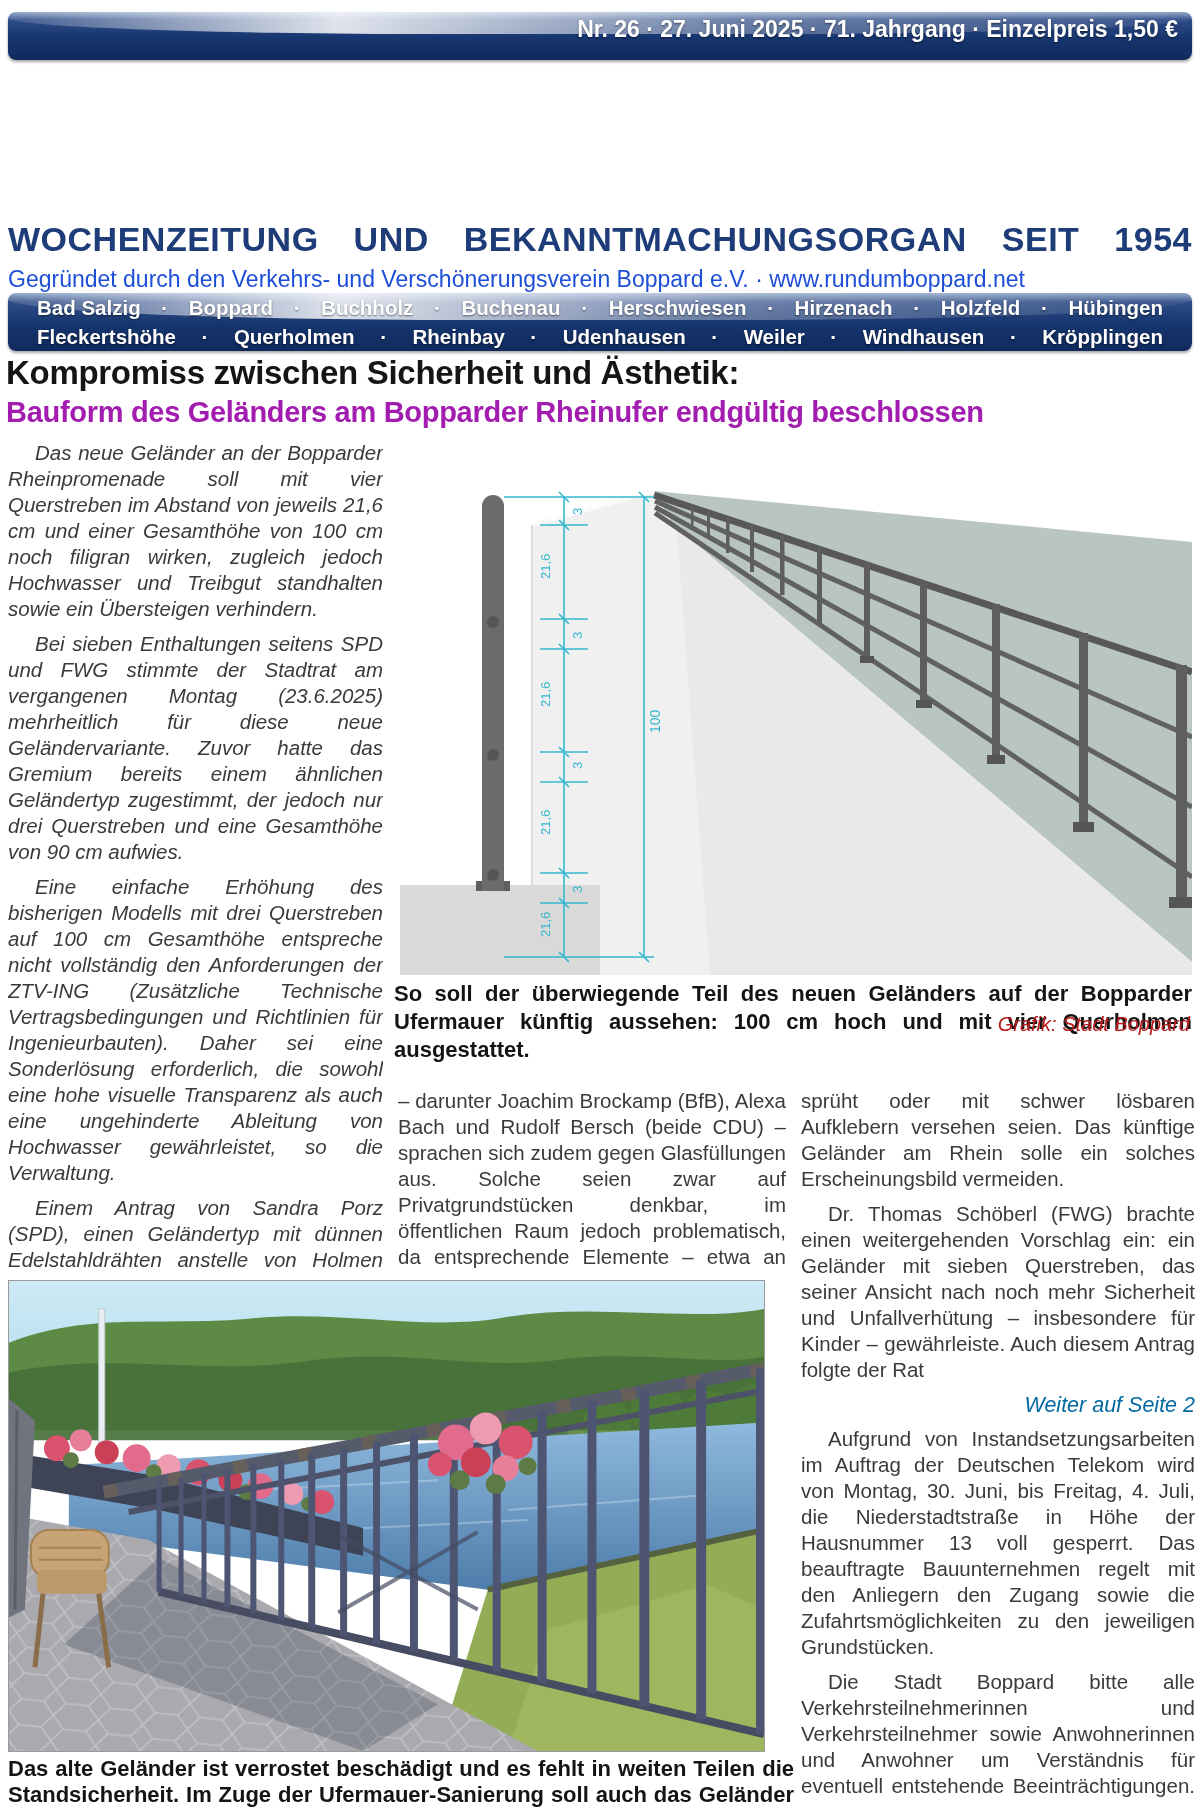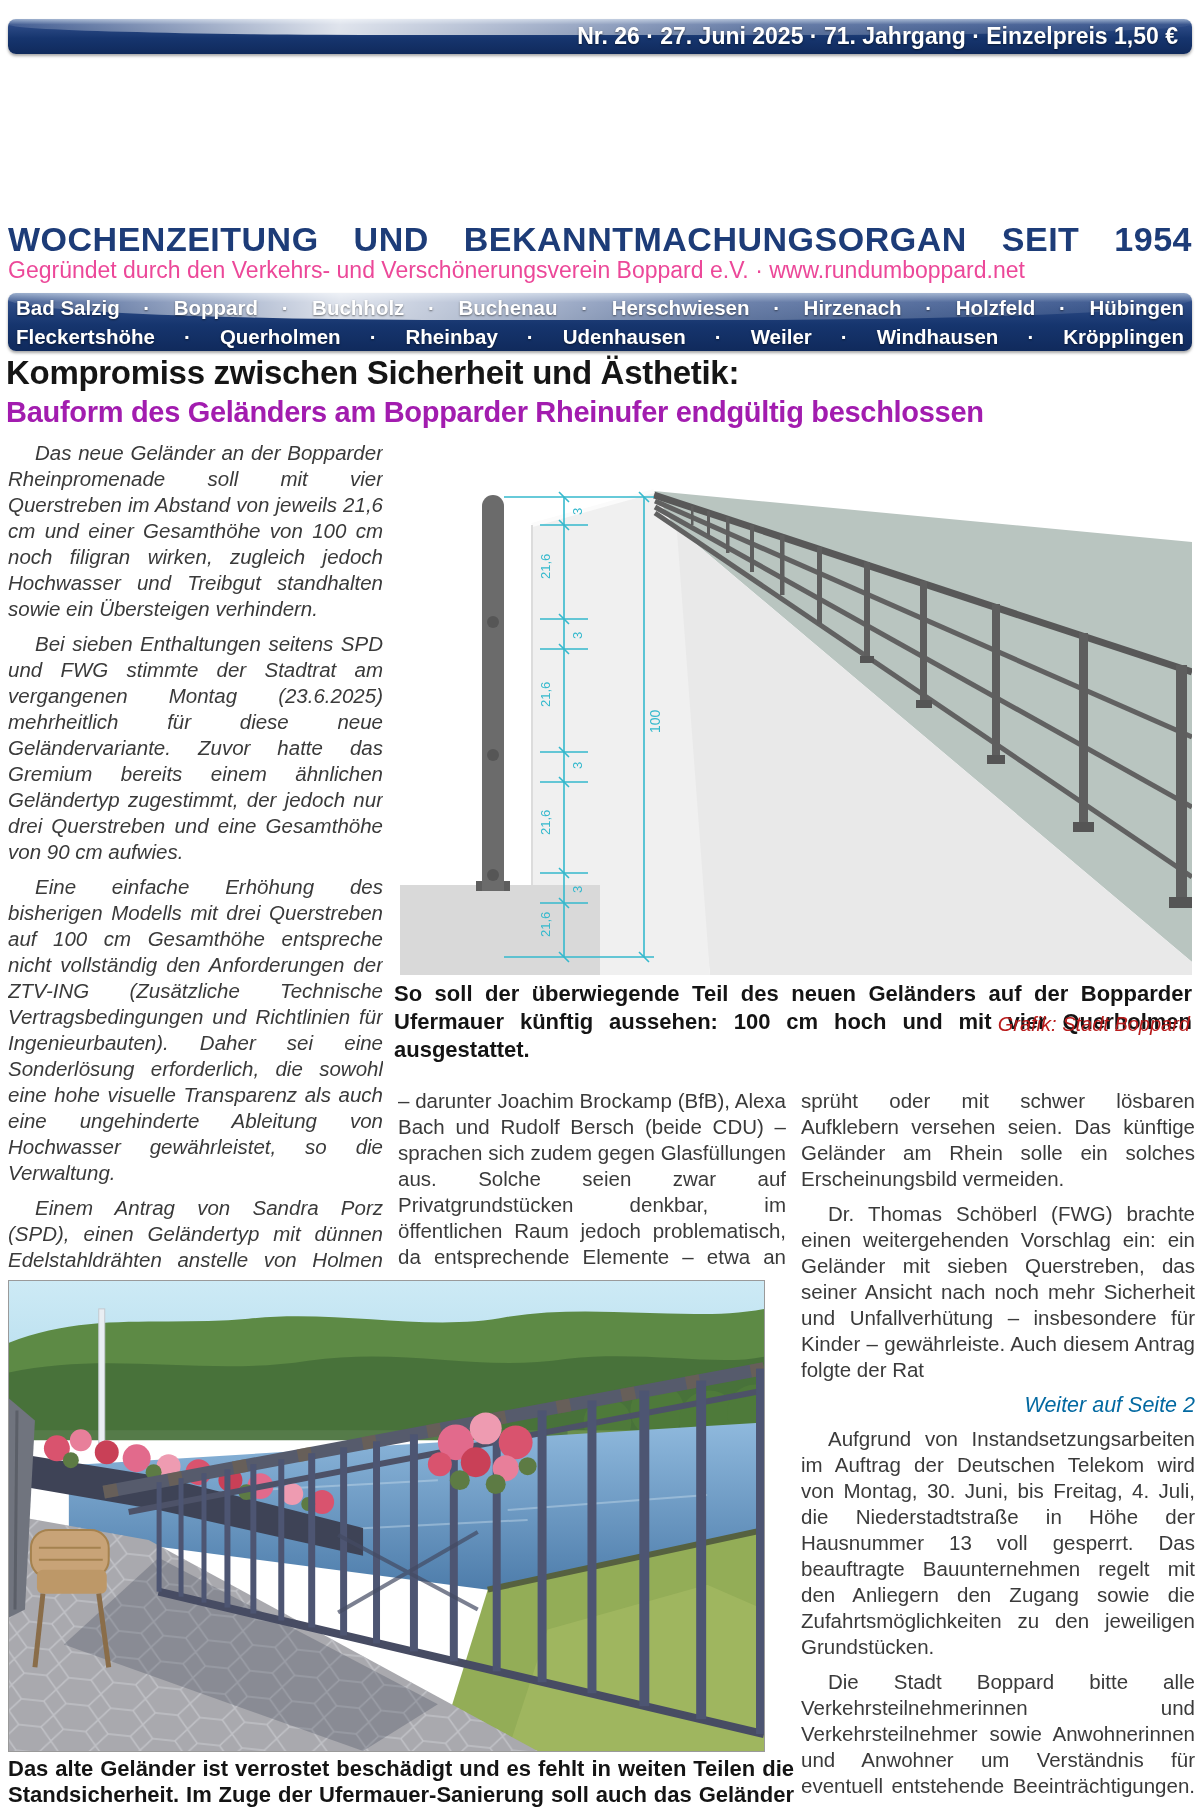--- a/index.html
+++ b/index.html
@@ -5,34 +5,34 @@
   html,body{margin:0;padding:0;background:#ffffff;}
   #page{position:relative;width:1200px;height:1808px;background:#ffffff;overflow:hidden;
         font-family:"Liberation Sans",sans-serif;color:#3a3a3a;}
 
   
   .navy-bar{position:absolute;left:8px;width:1184px;background:linear-gradient(180deg,#8ea4c6 0%,#2e4c87 16%,#16356e 55%,#102a5c 100%);
             border-radius:8px;box-shadow:0 2px 3px rgba(0,0,0,.35);overflow:hidden;}
   .navy-bar::before{content:'';position:absolute;top:0;left:0;right:0;height:46%;
             background:linear-gradient(100deg,rgba(255,255,255,.10) 0%,rgba(255,255,255,.85) 28%,rgba(255,255,255,.30) 62%,rgba(255,255,255,.05) 100%);
             border-radius:8px 8px 50% 50%/8px 8px 100% 100%;}
-  #issue-bar{top:19px;height:35px;}
+  #issue-bar{top:12px;height:48px;}
   #issue-bar .txt{position:relative;display:block;text-align:right;padding:0 14px;line-height:35px;
             color:#fff;font-weight:bold;font-size:23px;text-shadow:0 1px 2px rgba(0,0,0,.5);}
 
   #masthead{position:absolute;top:40px;left:0;width:1200px;text-align:center;
             font-family:"DejaVu Serif",serif;font-weight:bold;font-size:112px;letter-spacing:-4px;
             color:#211910;line-height:1.45;text-shadow:3px 4px 5px rgba(0,0,0,.45);white-space:nowrap;}
   #subtitle{position:absolute;top:220px;left:8px;width:1184px;font-size:34px;font-weight:600;
             color:#1d3c78;text-align:justify;text-align-last:justify;letter-spacing:.5px;}
-  #founder{position:absolute;top:257px;left:8px;width:1184px;font-size:23px;color:#ec4899;}
+  #founder{position:absolute;top:266px;left:8px;width:1184px;font-size:23px;color:#1d4ed8;}
 
   #towns-bar{top:293px;height:58px;}
   .towns-row{position:relative;display:flex;justify-content:space-between;align-items:center;
-            padding:0 8px;height:26px;margin-top:3px;}
+            padding:0 29px;height:26px;margin-top:3px;}
   .towns-row:first-child{margin-top:2px;}
   .town,.town-dot{color:#fff;font-weight:bold;font-size:20.5px;text-shadow:0 1px 2px rgba(0,0,0,.5);white-space:nowrap;}
 
   #kicker{position:absolute;top:354px;left:6px;width:1188px;font-size:33px;font-weight:bold;color:#151515;letter-spacing:-.3px;}
   #headline{position:absolute;top:396px;left:6px;width:1188px;font-size:29px;font-weight:bold;color:#a21caf;letter-spacing:-.3px;}
 
   .col{position:absolute;font-size:20.5px;line-height:26px;text-align:justify;overflow:hidden;}
   .para{margin:0 0 9px 0;text-indent:27px;}
   .para.cont{text-indent:0;}
   #col1{left:8px;top:440px;width:375px;height:838px;font-style:italic;}

